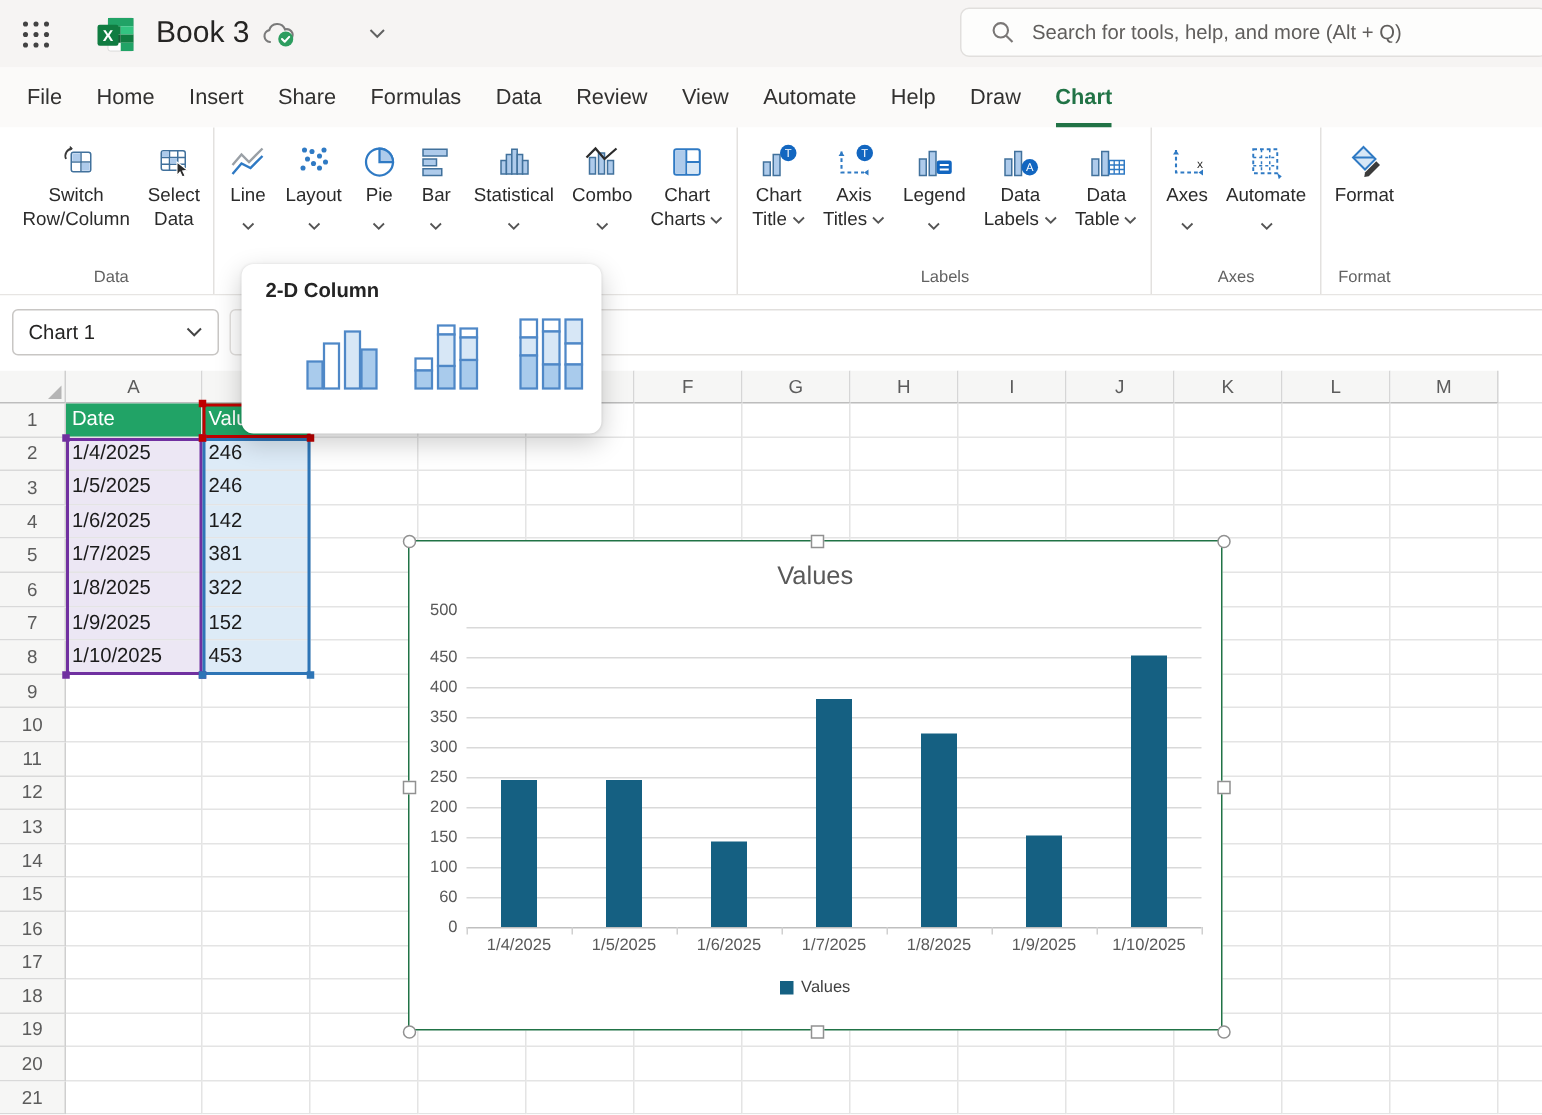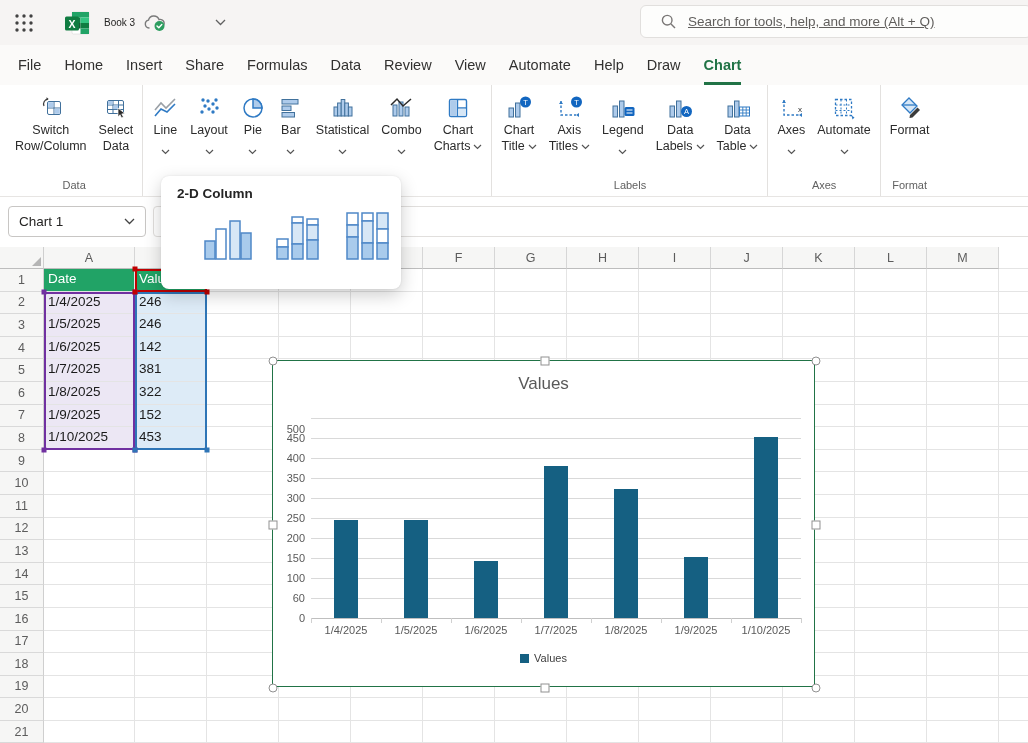--- a/index.html
+++ b/index.html
@@ -3,26 +3,26 @@
 <meta charset="utf-8">
 <style>
   * { box-sizing: border-box; margin: 0; padding: 0; }
   html,body { width:1028px; height:743px; overflow:hidden; font-family:"Liberation Sans",sans-serif; background:#fff; }
   body { position:relative; }
 
   
   .topbar { position:absolute; left:0; top:0; width:1028px; height:45px; background:#f6f4f3; display:flex; align-items:center; }
   .waffle { margin-left:14px; width:20px; height:20px; }
   .xl-logo { margin-left:30px; width:26px; height:26px; }
-  .doc-title { margin-left:14px; font-size:10px; color:#252423; }
+  .doc-title { margin-left:14px; font-size:20px; color:#252423; }
   .cloud { margin-left:8px; width:24px; height:18px; }
   .tb-chev { margin-left:48px; }
   .searchbox { position:absolute; left:640px; top:5px; width:392px; height:33px; background:#fdfdfc; border:1px solid #e1dfdd; border-radius:6px; display:flex; align-items:center; }
   .searchbox svg { margin-left:20px; }
-  .searchbox input { border:none; outline:none; background:transparent; font-size:13.5px; color:#605e5c; width:300px; margin-left:12px; font-family:"Liberation Sans",sans-serif;text-decoration:underline; }
+  .searchbox input { border:none; outline:none; background:transparent; font-size:13.5px; color:#605e5c; width:300px; margin-left:12px; font-family:"Liberation Sans",sans-serif; }
   .searchbox input::placeholder { color:#605e5c; }
 
   
   .menubar { position:absolute; left:0; top:45px; width:1028px; height:40px; background:#fbfaf9; display:flex; align-items:stretch; padding-left:18px; gap:23px; }
   .mtab { font-size:14.5px; color:#323130; display:flex; align-items:center; cursor:pointer; border-bottom:3px solid transparent; padding-top:3px; }
   .mtab.active { color:#217346; font-weight:700; border-bottom-color:#217346; }
 
   
   .ribbon { position:absolute; left:0; top:85px; width:1028px; height:112px; background:#fff; border-bottom:1px solid #e7e5e3; display:flex; padding-left:6px; }
   .rgroup { display:flex; flex-direction:column; border-right:1px solid #e3e1df; padding:0 3px; }
@@ -837,21 +837,21 @@
     <div class="ylab" style="left: 2px; top: 157px;">250</div>
     <div class="gridline" style="left: 38px; top: 137px; width: 490px;"></div>
     <div class="ylab" style="left: 2px; top: 137px;">300</div>
     <div class="gridline" style="left: 38px; top: 117px; width: 490px;"></div>
     <div class="ylab" style="left: 2px; top: 117px;">350</div>
     <div class="gridline" style="left: 38px; top: 97px; width: 490px;"></div>
     <div class="ylab" style="left: 2px; top: 97px;">400</div>
     <div class="gridline" style="left: 38px; top: 77px; width: 490px;"></div>
     <div class="ylab" style="left: 2px; top: 77px;">450</div>
     <div class="gridline" style="left: 38px; top: 57px; width: 490px;"></div>
-    <div class="ylab" style="left: 2px; top: 68px;">500</div>
+    <div class="ylab" style="left: 2px; top: 46px;">500</div>
     <div class="bar" style="left: 61px; top: 158.6px; width: 24px; height: 98.4px; background: rgb(21, 96, 130);"></div>
     <div class="bar" style="left: 131px; top: 158.6px; width: 24px; height: 98.4px; background: rgb(21, 96, 130);"></div>
     <div class="bar" style="left: 201px; top: 200.2px; width: 24px; height: 56.8px; background: rgb(21, 96, 130);"></div>
     <div class="bar" style="left: 271px; top: 104.6px; width: 24px; height: 152.4px; background: rgb(21, 96, 130);"></div>
     <div class="bar" style="left: 341px; top: 128.2px; width: 24px; height: 128.8px; background: rgb(21, 96, 130);"></div>
     <div class="bar" style="left: 411px; top: 196.2px; width: 24px; height: 60.8px; background: rgb(21, 96, 130);"></div>
     <div class="bar" style="left: 481px; top: 75.8px; width: 24px; height: 181.2px; background: rgb(21, 96, 130);"></div>
     <div class="xlab" style="left: 38px; top: 263px; width: 70px;">1/4/2025</div>
     <div class="xlab" style="left: 108px; top: 263px; width: 70px;">1/5/2025</div>
     <div class="xlab" style="left: 178px; top: 263px; width: 70px;">1/6/2025</div>

